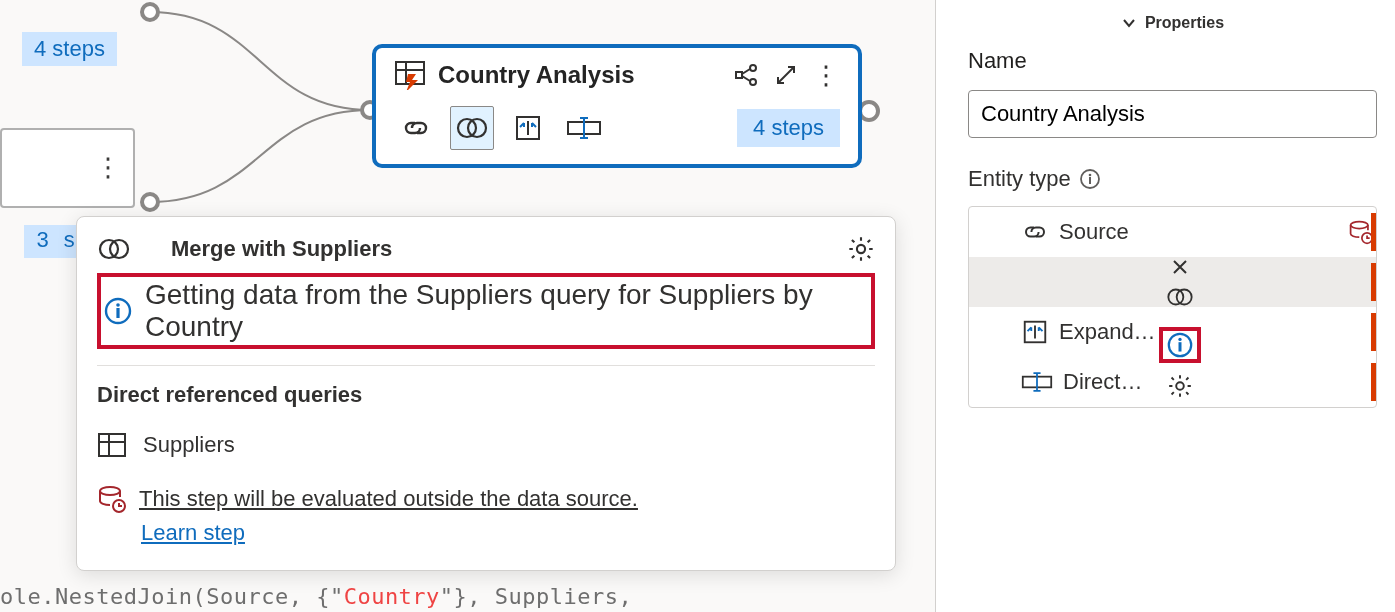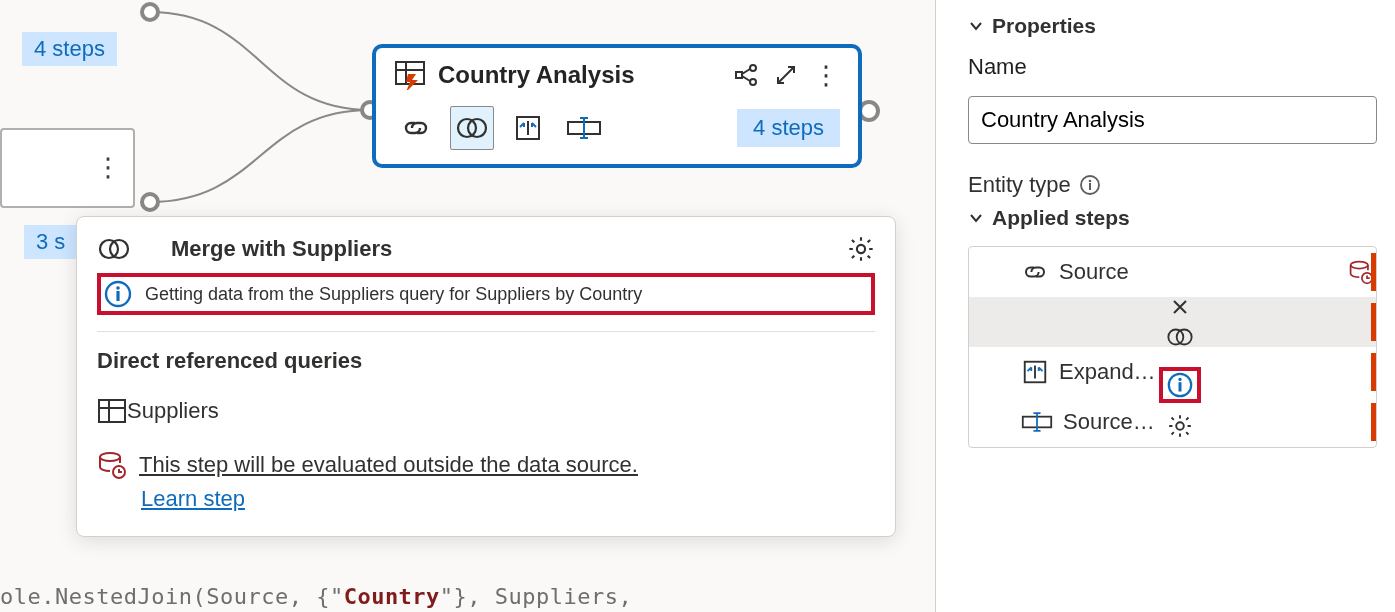--- a/index.html
+++ b/index.html
@@ -5,21 +5,21 @@
   * { box-sizing: border-box; margin: 0; padding: 0; }
   html, body { width: 1395px; height: 612px; font-family: "Segoe UI", sans-serif; overflow: hidden; background: #fff; color: #323130; }
   body { position: relative; }
 
   
   .canvas { position: absolute; left: 0; top: 0; width: 935px; height: 612px; background: #faf9f8; }
   .canvas svg.connector { position: absolute; left: 0; top: 0; width: 935px; height: 612px; pointer-events: none; }
 
   .badge-steps { position: absolute; background: #cde5ff; color: #0f6cbd; font-size: 22px; padding: 4px 12px; font-weight: 400; }
   .badge-steps.b1 { left: 22px; top: 32px; }
-  .badge-steps.b2 { left: 24px; top: 225px; }
+  .badge-steps.b2 { left: 24px; top: 225px; font-family: Liberation Mono, monospace; }
 
   .stub-card { position: absolute; left: 0; top: 128px; width: 135px; height: 80px; border: 2px solid #b0b0b0; background: #fff; border-radius: 4px; }
   .stub-card .dots { position: absolute; right: 12px; top: 22px; font-size: 26px; color: #3b3a39; }
 
   .node-dot { position: absolute; width: 20px; height: 20px; border: 4px solid #8a8886; border-radius: 50%; background: #fff; }
   .node-dot.d1 { left: 140px; top: 2px; }
   .node-dot.d2 { left: 140px; top: 192px; }
   .node-dot.d3 { left: 360px; top: 100px; }
   .node-dot.d4 { left: 858px; top: 100px; width:22px; height:22px; }
 
@@ -32,33 +32,33 @@
   .step-icon.selected { background: #e1f2ff; border: 1px solid #8a8886; }
   .row2 .spacer { flex: 1; }
   .row2 .badge-inline { background: #cde5ff; color: #0f6cbd; font-size: 22px; padding: 6px 16px; }
 
   
   .popup { position: absolute; left: 76px; top: 216px; width: 820px; background: #fff; border: 1px solid #d2d0ce; border-radius: 8px; box-shadow: 0 4px 20px rgba(0,0,0,0.12); padding: 18px 20px 24px 20px; }
   .popup .hdr { display: flex; align-items: center; gap: 12px; }
   .popup .hdr .title { font-size: 22px; font-weight: 700; flex: 1; margin-left: 28px; }
   .popup .sub { margin-left: 44px; font-size: 22px; color: #323130; margin-top: 6px;}
   .info-row { display: flex; align-items: center; gap: 12px; margin-top: 10px; border: 4px solid #c8102e; padding: 2px 6px 2px 2px;}
-  .info-row .txt { font-size: 18px; color: #323130; }
+  .info-row .txt { font-size: 28px; color: #323130; }
   .popup hr { border: none; border-top: 1px solid #e1dfdd; margin: 16px 0; }
   .section-title { font-size: 22px; font-weight: 600; margin-bottom: 24px; }
-  .ref-row { display: flex; align-items: flex-end; gap: 0; font-size: 22px; }
+  .ref-row { display: flex; align-items: flex-end; gap: 16px; font-size: 22px; }
   .eval-row { display: flex; align-items: center; gap: 12px; font-size: 22px; margin-top: 26px; text-decoration: underline; }
   .learn-link { color: #0f6cbd; text-decoration: underline; font-size: 22px; margin-left: 44px; display:inline-block; margin-top:6px;}
 
   .formula-bar { position: absolute; left: 0; top: 584px; font-family: Consolas, monospace; font-size: 22px; color: #6e6e6e; white-space: nowrap; letter-spacing: 0.5px;}
-  .formula-bar .kw { color: #7f1d1d; font-weight: bold; }
+  .formula-bar .kw { color: #ef4444; }
 
   
   .panel { position: absolute; left: 935px; top: 0; width: 460px; height: 612px; border-left: 1px solid #d2d0ce; background: #fff; padding: 6px 18px 0 32px; }
-  .panel h2 { font-size: 21px; font-weight: 600; margin: 8px 0 16px 0; display: flex; align-items: center; gap: 8px; }
+  .panel h2 { font-size: 16px; font-weight: 600; margin: 8px 0 16px 0; display: flex; align-items: center; gap: 8px; justify-content: center; }
   .panel h2 .chev { width:16px; display:inline-block;}
   .panel .label { font-size: 22px; color: #201f1e; margin-bottom: 16px; }
   .panel input.name-input { width: 100%; font-size: 22px; padding: 10px 12px; border: 1px solid #8a8886; border-radius: 4px; background:#fff;}
   .panel .entity-row { display:flex; align-items:center; gap:8px; margin-top:28px; font-size:22px;}
   .panel .entity-val { font-size:22px; margin-top:10px; margin-bottom: 18px;}
   .steps-box { border: 1px solid #d2d0ce; border-radius: 4px; margin-top: 14px; }
   .step-row { display: flex; align-items: center; height: 50px; padding: 0 2px 0 12px; font-size: 22px; border-left: 4px solid transparent; gap: 10px; position: relative;}
   .step-row .orange-bar { position:absolute; right:0; top:6px; bottom:6px; width:5px; background:#d83b01; }
   .step-row.selected { background: #edebe9; flex-direction: column; }
   .step-row .step-label { flex: 1; white-space: nowrap; overflow: hidden; text-overflow: ellipsis; }
@@ -228,28 +228,20 @@
     <span>Entity type</span>
     <span class="ic">
       <svg width="22" height="22" viewBox="0 0 22 22">
           <circle cx="11" cy="11" r="9" fill="none" stroke="#605e5c" stroke-width="1.8"></circle>
           <circle cx="11" cy="7" r="1.3" fill="#605e5c"></circle>
           <rect x="10" y="9" width="2" height="7" fill="#605e5c"></rect>
         </svg>
     </span>
   </div>
 
-  <h2>
-    <span class="chev">
-      <svg width="16" height="16" viewBox="0 0 16 16">
-          <path d="M3 5l5 6 5-6" fill="none" stroke="#323130" stroke-width="2"></path>
-        </svg>
-    </span>
-    <span>Applied steps</span>
-  </h2>
 
   <div class="steps-box">
     <div class="step-row">
       <span class="pad-left"></span>
       <span class="ic">
         <svg width="28" height="18" viewBox="0 0 30 20" fill="none" stroke="#323130" stroke-width="2.2">
           <path d="M11 10a5 5 0 0 1 5-5h4a5 5 0 0 1 0 10h-4"></path>
             <path d="M19 10a5 5 0 0 1-5 5h-4a5 5 0 0 1 0-10h4"></path>
         </svg>
       </span>
@@ -311,17 +303,17 @@
 
     <div class="step-row">
       <span class="pad-left"></span>
       <span class="ic">
         <svg width="32" height="22" viewBox="0 0 36 24" fill="none" stroke="#0f6cbd" stroke-width="2">
           <rect x="2" y="6" width="32" height="12" stroke="#323130"></rect>
           <line x1="18" y1="2" x2="18" y2="22"></line>
             <path d="M14 2h8M14 22h8"></path>
         </svg>
       </span>
-      <span class="step-label">Source…</span>
+      <span class="step-label">Direct…</span>
       <span class="orange-bar"></span>
     </div>
   </div>
 </div>
 
 </body></html>

